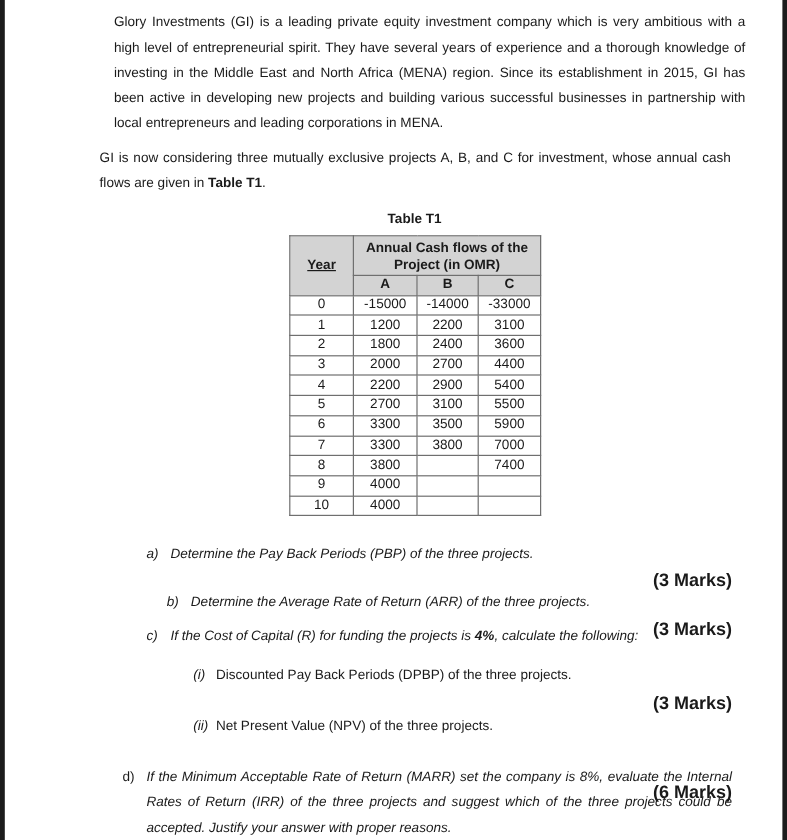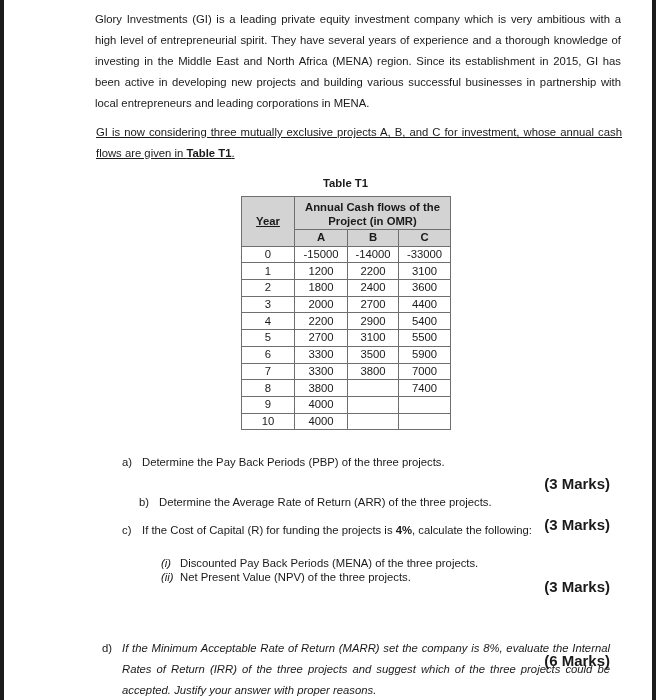--- a/index.html
+++ b/index.html
@@ -8,37 +8,37 @@
     background: #ffffff;
     position: relative;
     font-family: "Liberation Sans", sans-serif;
     color: #1a1a1a;
   }
   .frame-left { position: absolute; left: 0; top: 0; width: 4px; height: 700px; background: #1c1c1c; }
   .frame-right { position: absolute; right: 0; top: 0; width: 4px; height: 700px; background: #1c1c1c; }
   .page { position: absolute; left: 83px; top: 9px; width: 526px; font-size: 11.3px; }
   .para { margin: 0; line-height: 21px; text-align: justify; text-align-last: left; }
   .para.p1 { position: absolute; top: 0; left: 12px; width: 526px; }
-  .para.p2 { position: absolute; top: 113px; left: 13px; width: 526px; text-decoration: underline; }
+  .para.p2 { position: absolute; top: 113px; left: 0; width: 526px; }
   b { font-weight: bold; }
   .table-title { position: absolute; left: 241px; top: 177px; width: 209px; text-align: center; font-weight: bold; font-size: 11.3px; }
   table.cf {
     position: absolute; left: 241px; top: 196px;
     border-collapse: collapse; font-size: 11.3px;
   }
   table.cf td, table.cf th {
     border: 1px solid #6f6f6f; padding: 0; text-align: center; height: 15.7px; line-height: 15px; margin-top: 36px;
   }
   table.cf th { background: #d3d3d3; font-weight: bold; }
   table.cf .col-year { width: 52px; text-decoration: underline; }
   table.cf .col-a { width: 52px; }
   table.cf .col-b { width: 50px; }
   table.cf .col-c { width: 51px; }
   table.cf th.hdr-main { line-height: 14px; padding: 3px 0 1px; }
-  .q { position: absolute; font-size: 11.3px; line-height: 14px; white-space: nowrap; }
+  .q { position: absolute; font-size: 11.3px; line-height: 14px; white-space: nowrap; font-style: italic; }
   .q .lbl { display: inline-block; width: 20px; }
   .marks { position: absolute; right: 46px; font-weight: bold; font-size: 15px; }
   .sub { position: absolute; font-size: 11.3px; white-space: nowrap; }
   .sub i { display: inline-block; width: 19px; }
   .qd { position: absolute; left: 122px; top: 638px; width: 488px; font-size: 11.3px; line-height: 21px; }
   .qd .lbl { position: absolute; left: -20px; top: 0; }
   .qd .body { text-align: justify; text-align-last: left; font-style: italic; }
 </style>
 </head>
 <body>
@@ -145,25 +145,25 @@
 <div class="q" style="left:139px; top:495px;">
   <span class="lbl">b)</span><span>Determine the Average Rate of Return (ARR) of the three projects.</span>
 </div>
 <div class="marks" style="top:516px;">(3 Marks)</div>
 
 <div class="q" style="left:122px; top:523px;">
   <span class="lbl">c)</span><span>If the Cost of Capital (R) for funding the projects is </span><b>4%</b><span>, calculate the following:</span>
 </div>
 
 <div class="sub" style="left:161px; top:557px;">
-  <i>(i)</i><span>Discounted Pay Back Periods (MENA) of the three projects.</span>
+  <i>(i)</i><span>Discounted Pay Back Periods (DPBP) of the three projects.</span>
 </div>
 <div class="marks" style="top:578px;">(3 Marks)</div>
 
-<div class="sub" style="left:161px; top:571px;">
+<div class="sub" style="left:161px; top:599px;">
   <i>(ii)</i><span>Net Present Value (NPV) of the three projects.</span>
 </div>
 <div class="marks" style="top:652px;">(6 Marks)</div>
 
 <div class="qd">
   <span class="lbl">d)</span>
   <div class="body">If the Minimum Acceptable Rate of Return (MARR) set the company is 8%, evaluate the Internal Rates of Return (IRR) of the three projects and suggest which of the three projects could be accepted. Justify your answer with proper reasons.</div>
 </div>
 
 </body></html>

